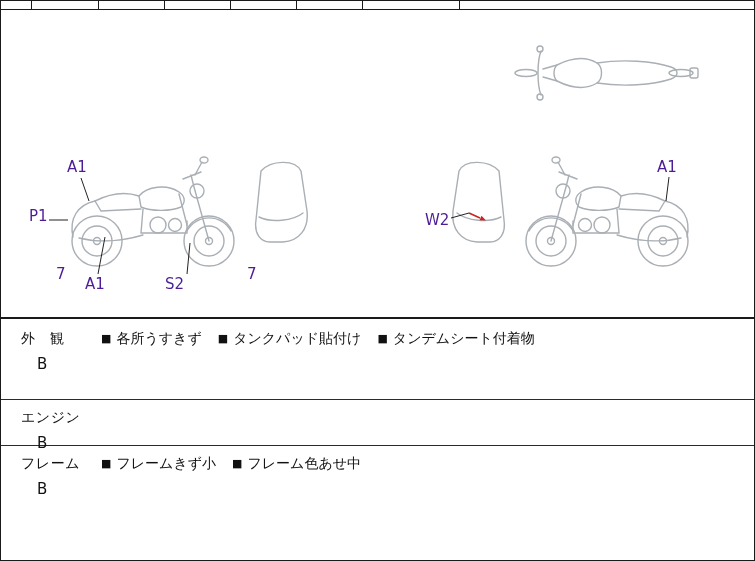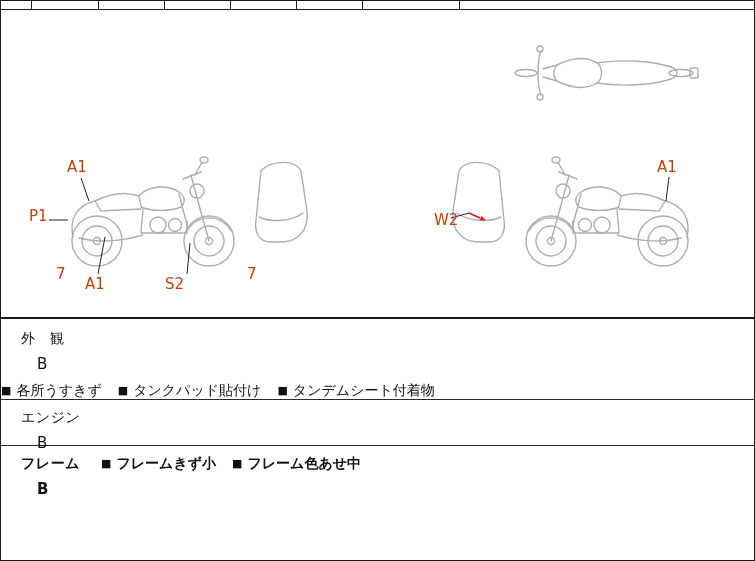--- a/index.html
+++ b/index.html
@@ -27,30 +27,30 @@
   .diagram-area {
     position:absolute; left:0; top:10px;
     width:753px; height:308px;
     border-bottom:2px solid #1a1a1a;
     background:#fff;
   }
   .diagram-svg { position:absolute; left:0; top:0; }
 
   .dlabel {
     position:absolute;
-    font-size:15px; line-height:1.1; color:#c2410c;
+    font-size:15px; line-height:1.1; color:#4c1d95;
     white-space:nowrap;
   }
 
   .sections { position:absolute; left:0; top:320px; width:753px; }
   .section-row { display:flex; }
   .section-row + .section-row { border-top:1px solid #2b2b2b; }
-  .row-0 { height:78px;flex-direction:column; }
+  .row-0 { height:78px; }
   .row-1 { height:46px;flex-direction:column; }
-  .row-2 { height:48px;font-weight:bold; }
+  .row-2 { height:48px; }
   .row-3 { height:67px; }
 
   .cat-cell { width:100px; padding:9px 0 0 20px; font-size:14px; }
   .cat-label { letter-spacing:0.5px; }
   .grade { margin-top:7px; padding-left:16px; font-size:15px; }
 
   .notes-cell { flex:1; padding-top:9px; font-size:14px; }
   .note { margin-right:16px; white-space:nowrap; }
   .bullet { font-size:11px; position:relative; top:-1px; margin-right:5px; }
 </style>
@@ -134,21 +134,21 @@
         <polygon points="485,209.5 478.5,209.3 480.5,204.7" fill="#cc2222" stroke="none"></polygon>
       </g>
     </svg>
 
     <span class="dlabel" style="left:66px;  top:148px">A1</span>
     <span class="dlabel" style="left:28px;  top:197px">P1</span>
     <span class="dlabel" style="left:55px;  top:255px">7</span>
     <span class="dlabel" style="left:84px;  top:265px">A1</span>
     <span class="dlabel" style="left:164px; top:265px">S2</span>
     <span class="dlabel" style="left:246px; top:255px">7</span>
-    <span class="dlabel" style="left:433px; top:201px">W2</span>
+    <span class="dlabel" style="left:424px; top:201px">W2</span>
     <span class="dlabel" style="left:656px; top:148px">A1</span>
   </div>
 
   <div class="sections">
       <div class="section-row row-0">
         <div class="cat-cell">
           <div class="cat-label">外　観</div>
           <div class="grade">B</div>
         </div>
         <div class="notes-cell"><span class="note"><span class="bullet">■</span>各所うすきず</span><span class="note"><span class="bullet">■</span>タンクパッド貼付け</span><span class="note"><span class="bullet">■</span>タンデムシート付着物</span></div>

